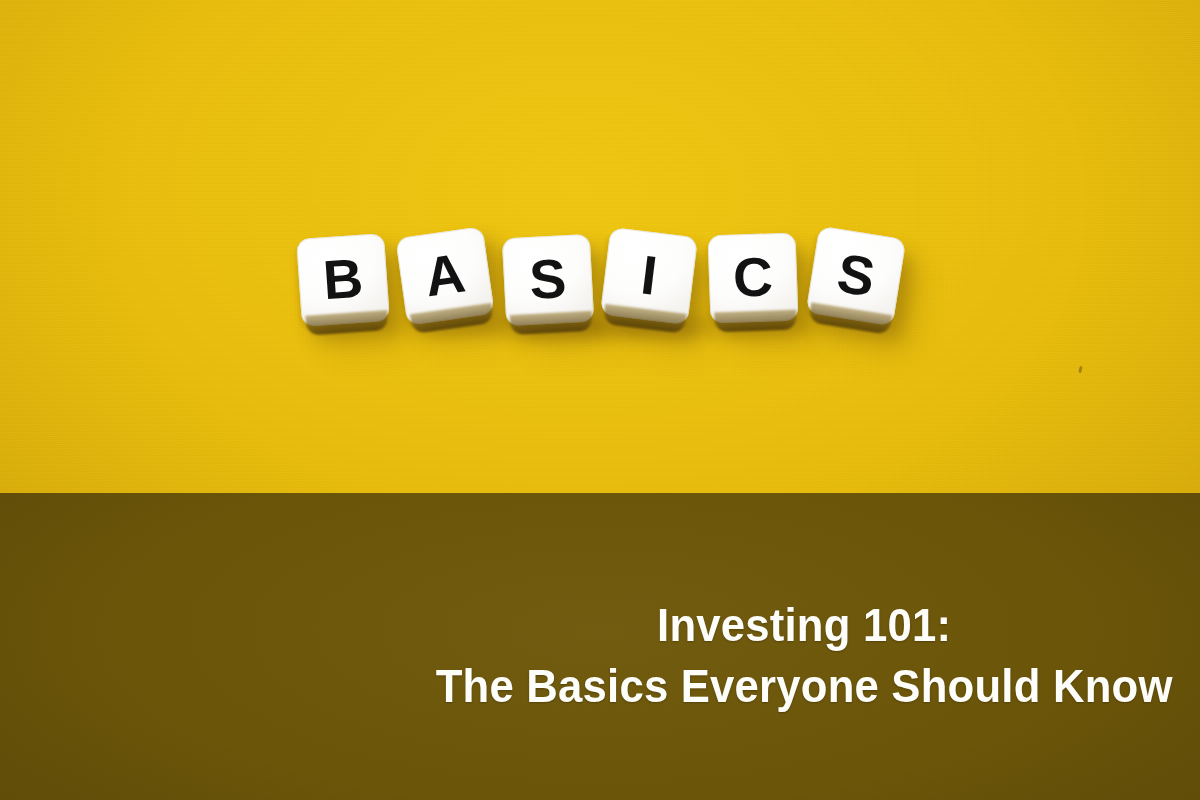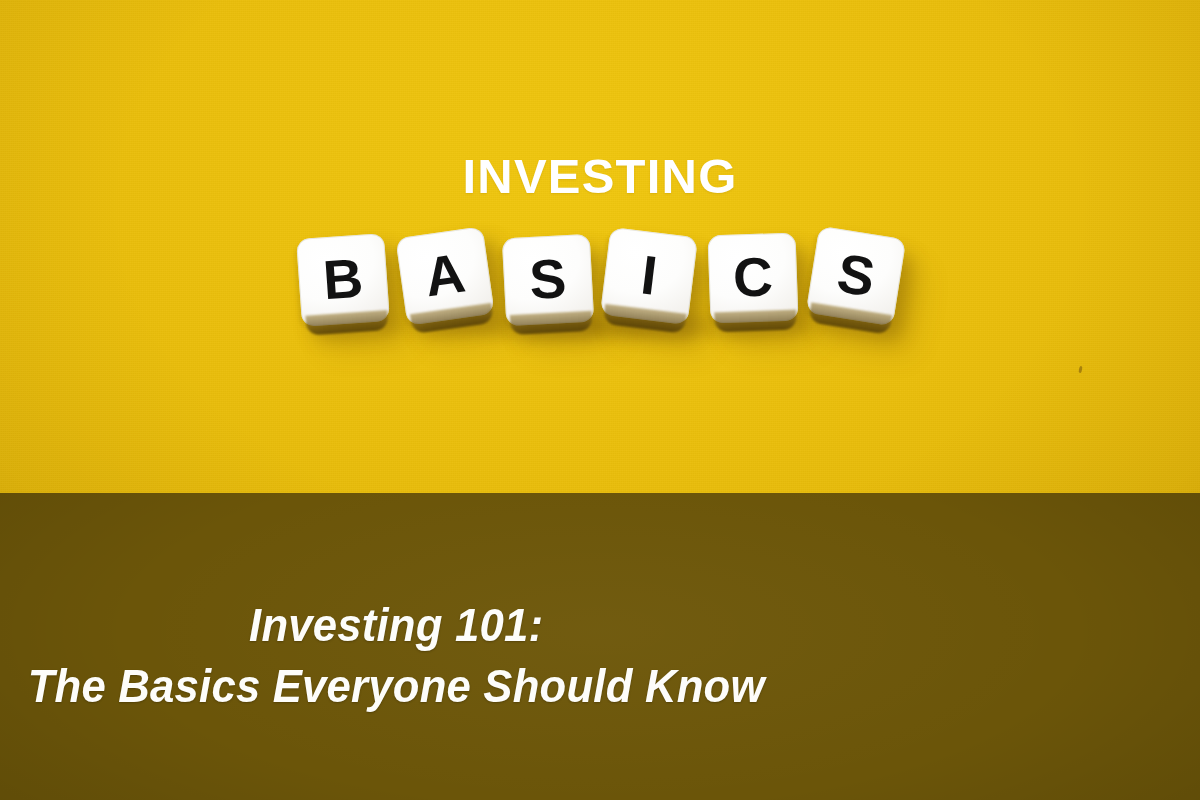--- a/index.html
+++ b/index.html
@@ -162,22 +162,21 @@
   
   .caption-band {
     position: absolute;
     left: 0;
     top: 493px;
     width: 1200px;
     height: 307px;
     background: #6b5509;
     display: flex;
     align-items: center;
-    justify-content: flex-start;
-    font-style: italic;
+    justify-content: flex-end;
   }
   .caption-band::after {
     content: "";
     position: absolute;
     inset: 0;
     background: radial-gradient(ellipse 760px 280px at 50% 45%,
       rgba(255,235,170,0.045) 0%,
       rgba(0,0,0,0) 62%,
       rgba(0,0,0,0.10) 100%);
     pointer-events: none;
@@ -231,21 +230,20 @@
     <div class="die" id="die-c">
       <span class="die-face">C</span>
     </div>
 
     <div class="die" id="die-s2">
       <span class="die-face">S</span>
     </div>
 
   </div>
 
-  <div class="investing-word">INVESTING</div>
 
   <div class="caption-band">
     <div class="caption-text">
       <span class="caption-line">Investing 101:</span>
       <span class="caption-line">The Basics Everyone Should Know</span>
     </div>
   </div>
 
 </div>
 

